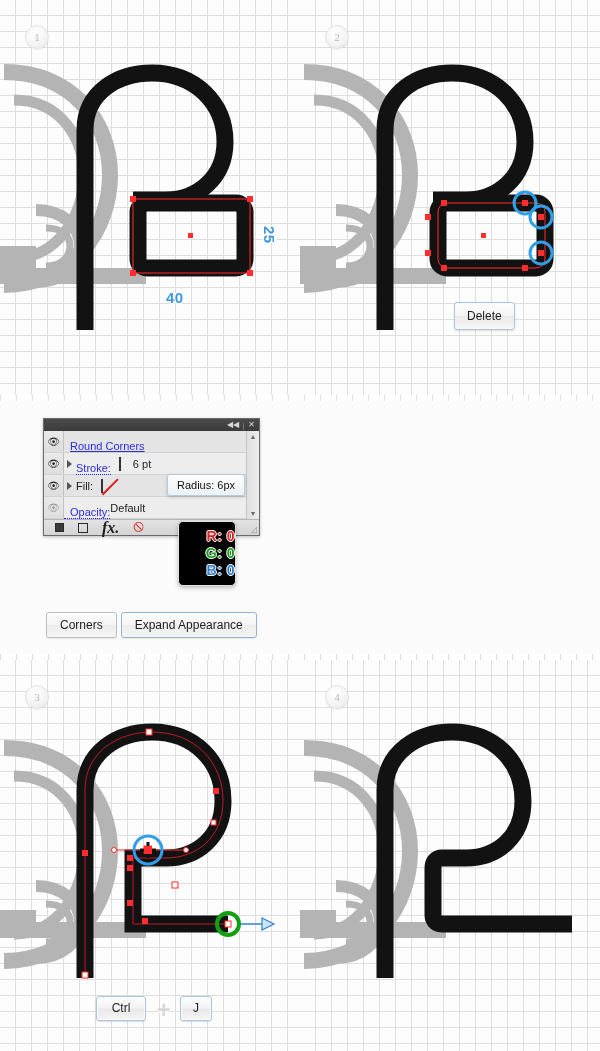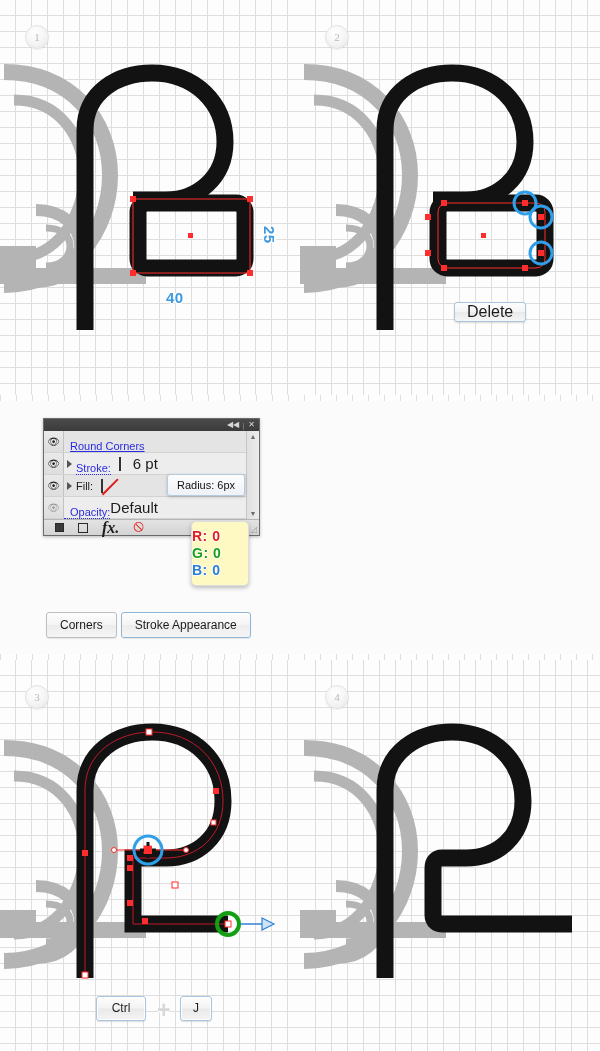--- a/index.html
+++ b/index.html
@@ -159,21 +159,21 @@
   .lbl.bold{font-weight:bold;}
   .lnk{color:#2b2be0;font-size:11px;text-decoration:underline;margin-top:9px;}
   .lnk.dotted{text-decoration:none;border-bottom:1px dotted #2b2be0;}
   .sw-black{width:15px;height:15px;background:#000;border:1px solid #333;box-shadow:0 0 0 1px #fff inset;}
   .sw-none{width:15px;height:15px;background:#fff;border:1px solid #333;position:relative;overflow:hidden;}
   .sw-none:after{
     content:"";position:absolute;left:-3px;top:6px;width:22px;height:1.5px;
     background:#e01b1b;transform:rotate(-45deg);
   }
   .pad-l{padding-left:6px;}
-  .val{color:#1b1b1b;font-size:15px;margin-left:12px;}
+  .val{color:#1b1b1b;font-size:11px;margin-left:12px;}
   .scrollbar{
     position:absolute;right:0;top:0;width:12px;bottom:0;
     background:linear-gradient(to right,#e0e0e0,#ececec);
     border-left:1px solid #c6c6c6;
     display:flex;flex-direction:column;justify-content:space-between;align-items:center;
   }
   .sb-arrow{font-size:7px;color:#6d6d6d;line-height:1;padding:2px 0;}
   .panel-foot{
     height:15px;background:linear-gradient(to bottom,#e3e3e3,#d4d4d4);
     border-top:1px solid #b5b5b5;
@@ -190,28 +190,28 @@
   .tooltip-radius{
     position:absolute;left:167px;top:474px;
     padding:4px 9px;
     background:linear-gradient(to bottom,#fdfdfd,#eef2f6);
     border:1px solid #b6cbdd;
     border-radius:3px;
     box-shadow:0 1px 3px rgba(0,0,0,0.22);
     font-size:11px;color:#111;white-space:nowrap;
   }
   .tooltip-rgb{
-    position:absolute;left:191px;top:521px;
+    position:absolute;left:178px;top:521px;
     width:56px;
     padding:6px 0 6px 0;
-    background:#fef9c3;
+    background:#000000;
     border:1px solid #dedede;
     border-radius:5px;
     box-shadow:0 2px 4px rgba(0,0,0,0.25);
-    text-align:left;
+    text-align:right;
     line-height:1.22;
   }
   .rgb-line{font-weight:bold;font-size:14px;letter-spacing:0.5px;
     text-shadow:-1px 0 #fff,1px 0 #fff,0 -1px #fff,0 1px #fff;}
   .rgb-r{color:#e02020;}
   .rgb-g{color:#16a016;}
   .rgb-b{color:#2a7fd4;}
 
   
   .btnrow{position:absolute;left:46px;top:612px;display:flex;gap:4px;}
@@ -220,21 +220,21 @@
     font-size:12px;color:#1c1c1c;
     background:linear-gradient(to bottom,#fdfdfd 0%,#f4f4f4 50%,#ececec 51%,#f6f6f6 100%);
     border:1px solid #bdbdbd;border-radius:3px;
     box-shadow:0 1px 1px rgba(0,0,0,0.08);
   }
   .btn.accent{border-color:#8fb6d6;}
 
   
   .btn-delete{
     position:absolute;left:454px;top:302px;
-    padding:0 12px;font-size:16px;color:#1c1c1c;
+    padding:6px 12px;font-size:12px;color:#1c1c1c;
     background:linear-gradient(to bottom,#fdfdfd 0%,#f4f4f4 50%,#eaeaea 51%,#f6f6f6 100%);
     border:1px solid #a9c6e0;border-radius:3px;
     box-shadow:0 1px 2px rgba(0,0,0,0.14);
   }
 </style>
 </head>
 <body>
 
 <div class="page">
 
@@ -373,21 +373,21 @@
   <div class="tooltip-radius">Radius: 6px</div>
 
   <div class="tooltip-rgb">
     <div class="rgb-line rgb-r">R: 0</div>
     <div class="rgb-line rgb-g">G: 0</div>
     <div class="rgb-line rgb-b">B: 0</div>
   </div>
 
   <div class="btnrow">
     <div class="btn">Corners</div>
-    <div class="btn accent">Stroke Appearance</div>
+    <div class="btn accent">Expand Appearance</div>
   </div>
 
   <div class="canvas p3">
     <svg class="art" width="300" height="391" viewBox="0 0 300 391">
       <g>
         <path d="M4 88 C70 88 110 136 110 191 C110 246 72 301 4 301" fill="none" stroke="#b4b4b4" stroke-width="16"></path>
         <path d="M14 116 C60 116 84 154 84 192 C84 230 58 274 14 274" fill="none" stroke="#b4b4b4" stroke-width="11"></path>
         <path d="M36 226 C62 226 80 242 80 262 C80 282 62 298 36 298" fill="none" stroke="#b4b4b4" stroke-width="12"></path>
         <path d="M46 244 C62 244 70 252 70 262 C70 272 62 282 46 282" fill="none" stroke="#b4b4b4" stroke-width="7"></path>
         <rect x="0" y="262" width="146" height="16" fill="#b4b4b4"></rect>

